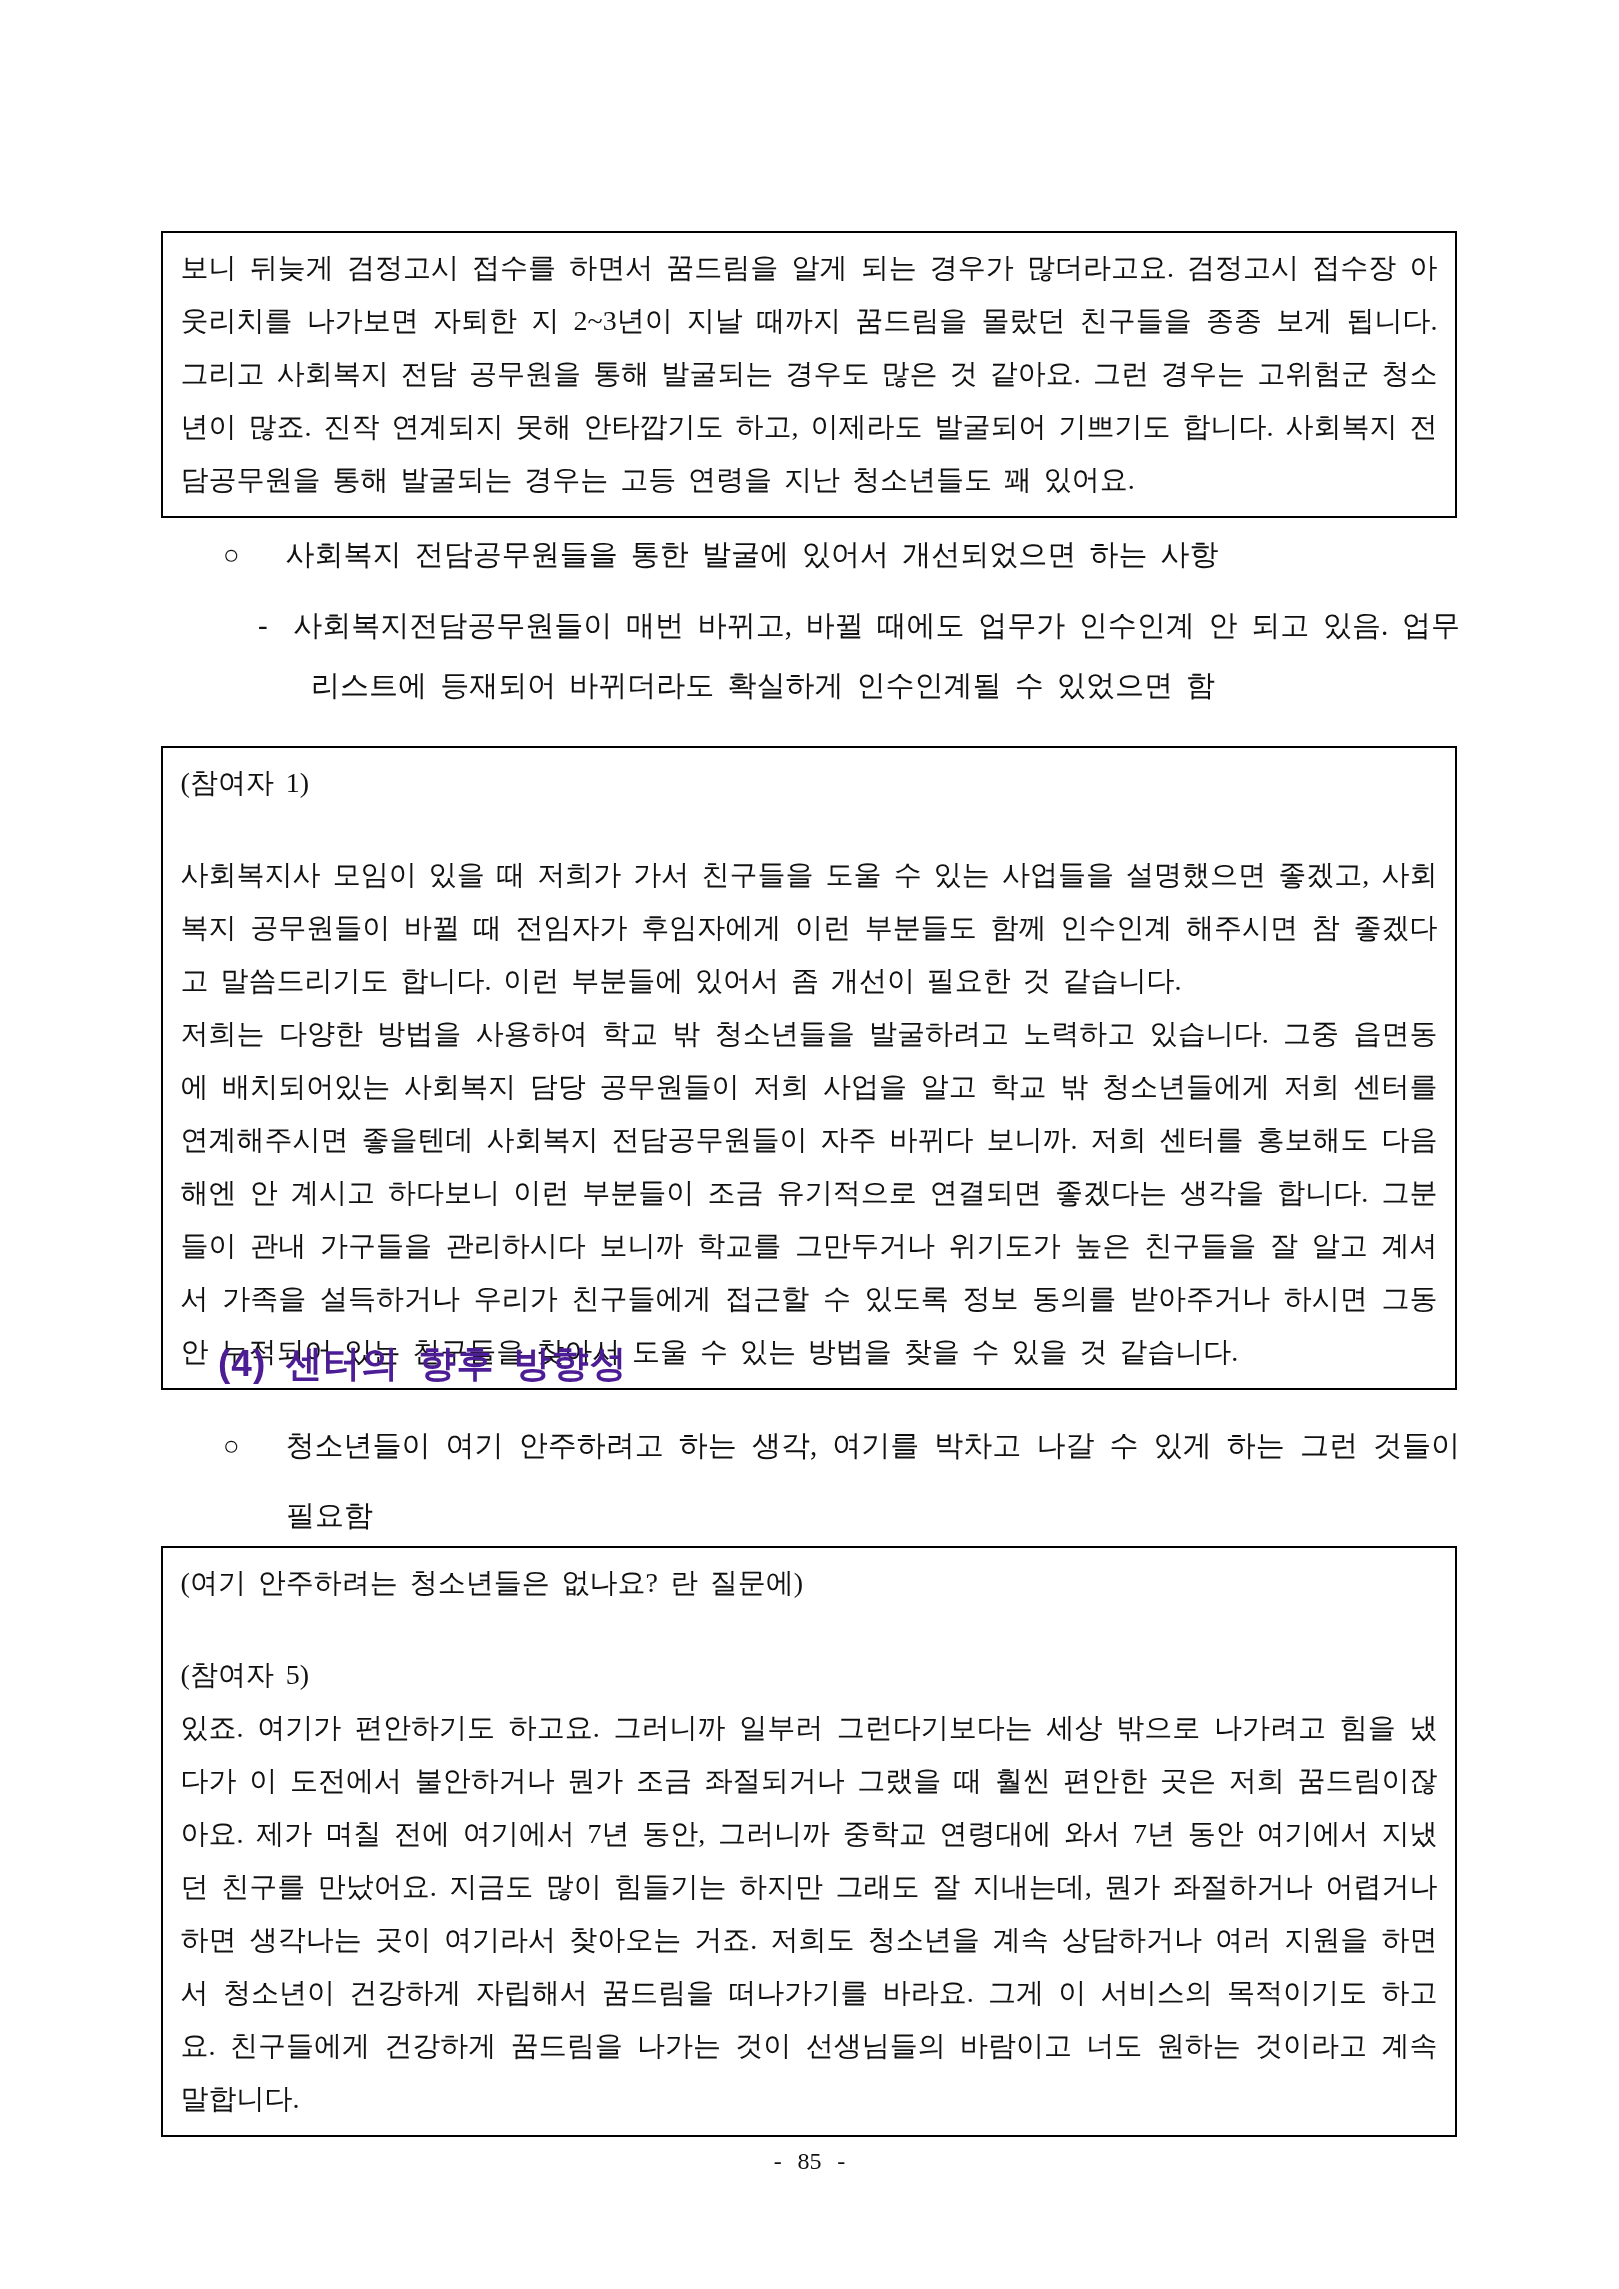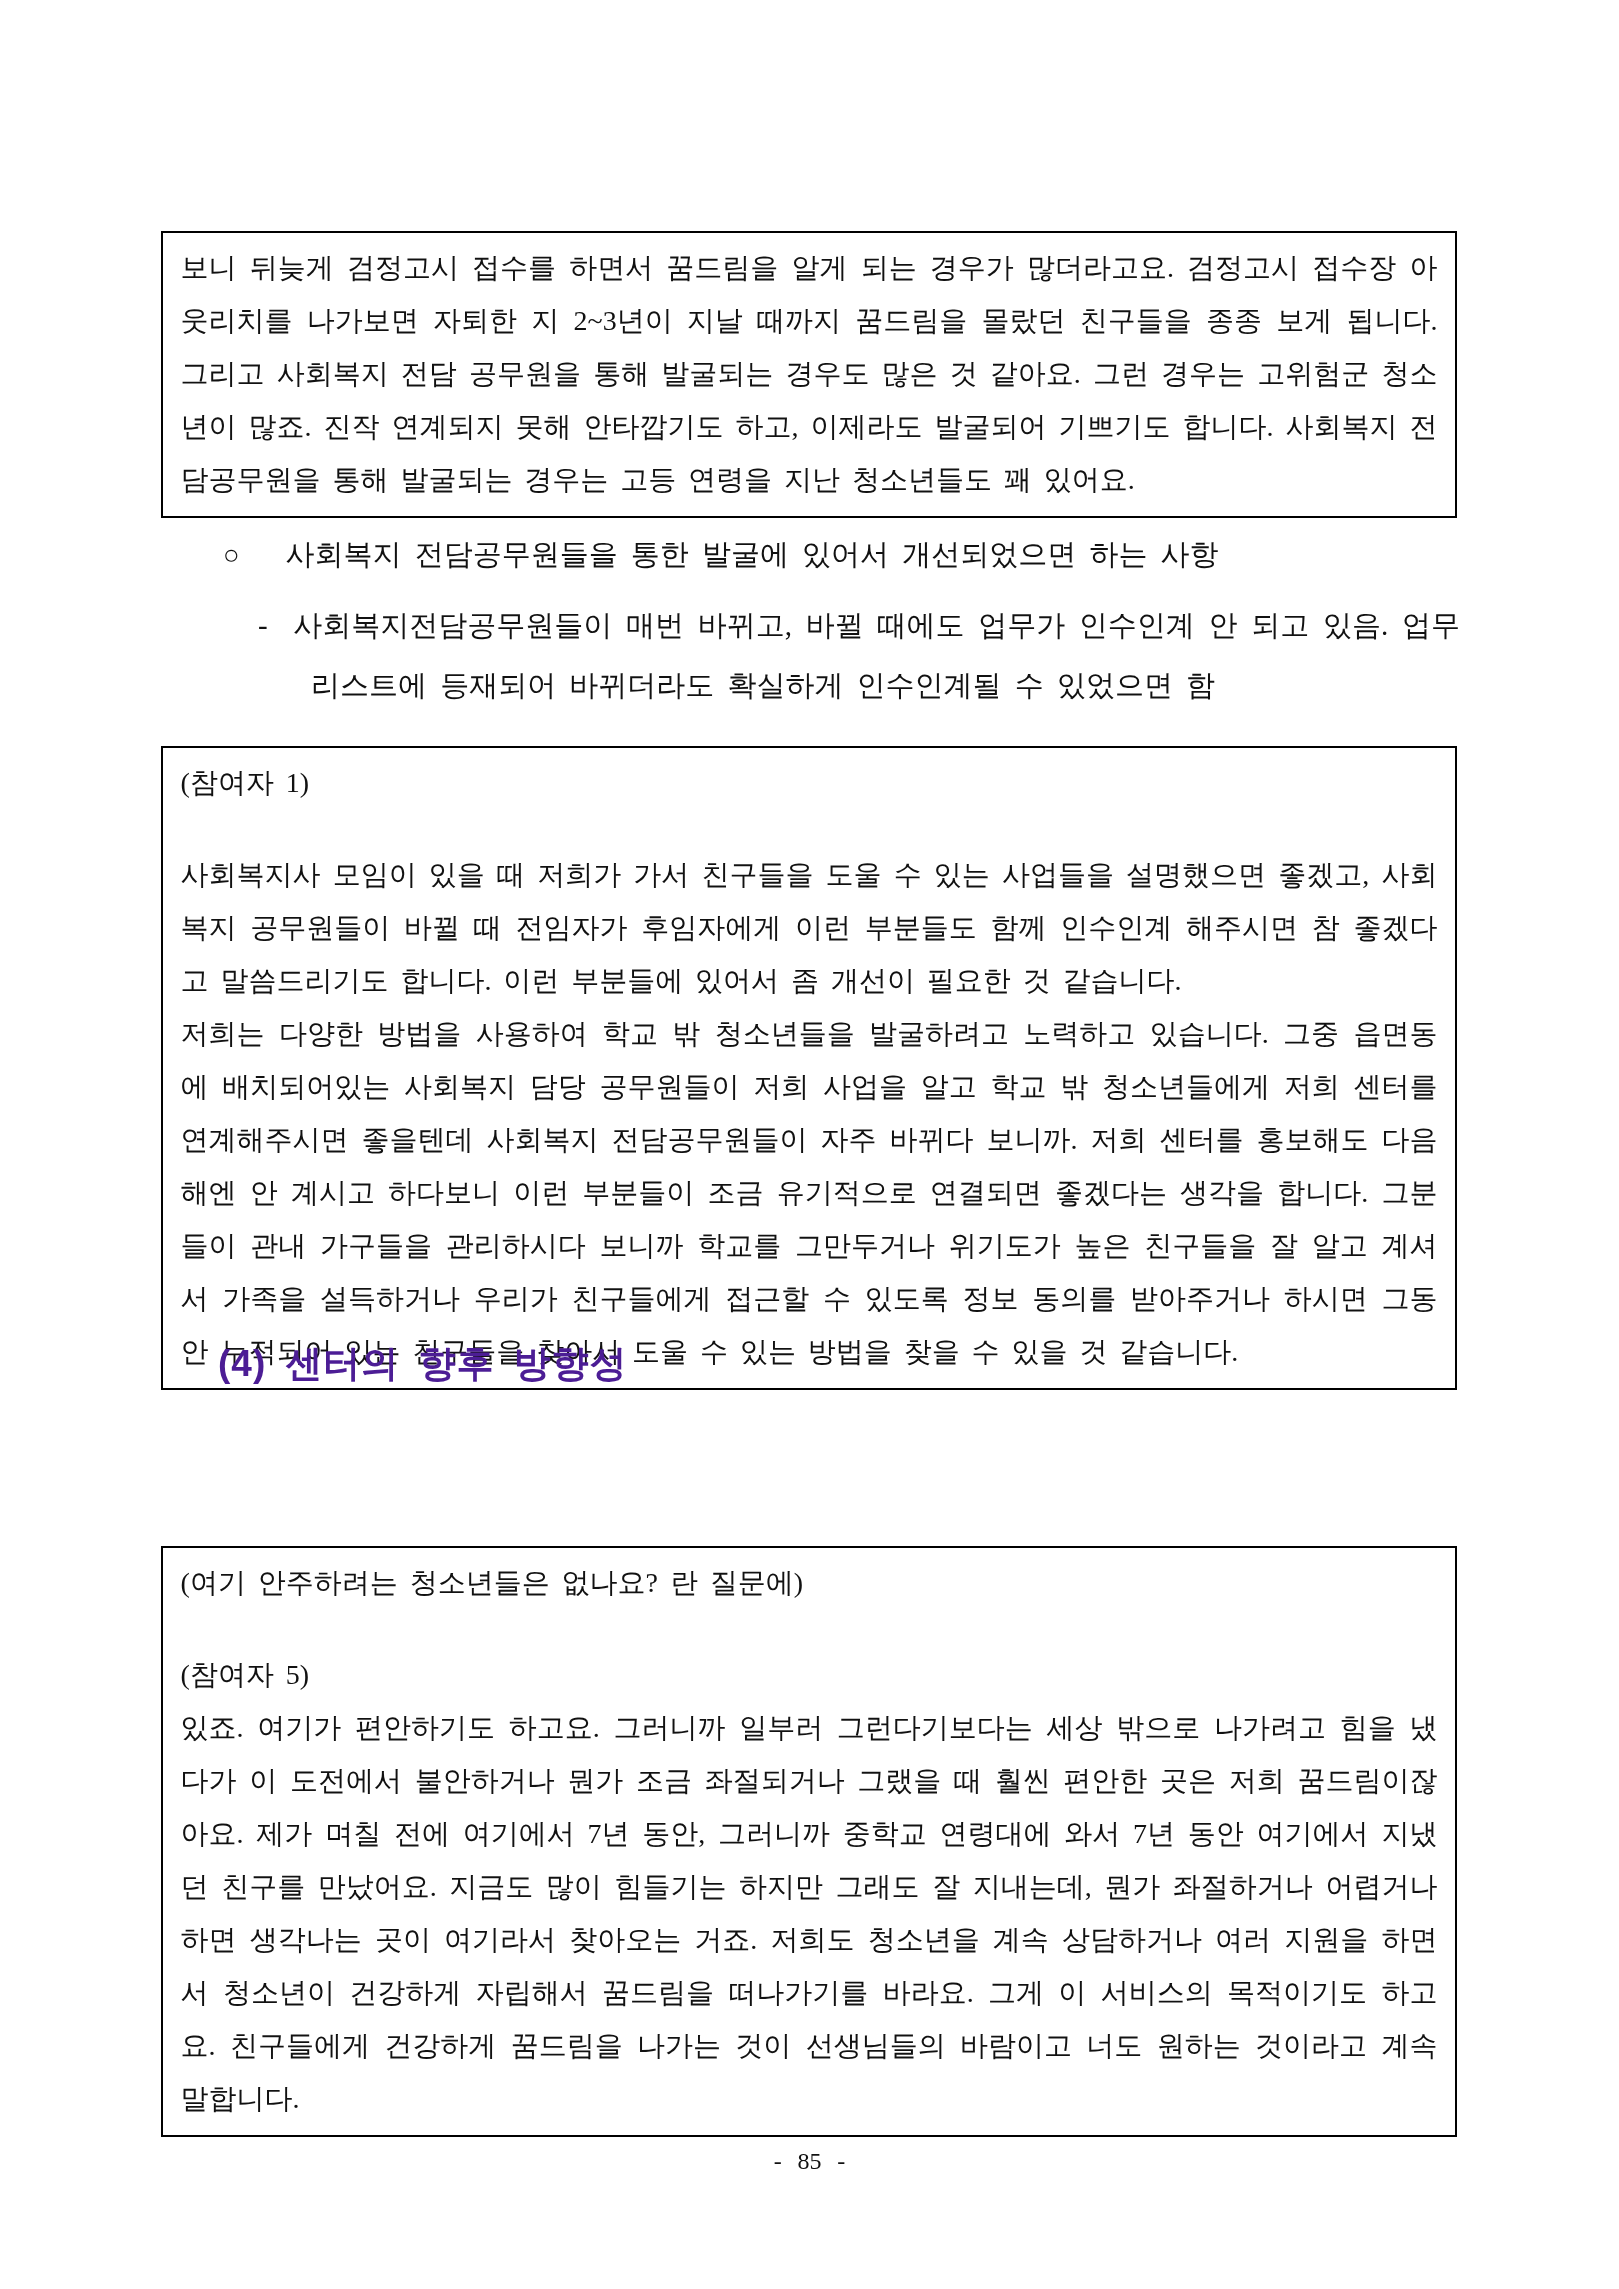--- a/index.html
+++ b/index.html
@@ -111,20 +111,23 @@
 
   <div class="qbox" id="quote-box-2">
     <p>(참여자 1)</p>
     <div class="blank-line"></div>
     <p>사회복지사 모임이 있을 때 저희가 가서 친구들을 도울 수 있는 사업들을 설명했으면 좋겠고, 사회복지 공무원들이 바뀔 때 전임자가 후임자에게 이런 부분들도 함께 인수인계 해주시면 참 좋겠다고 말씀드리기도 합니다. 이런 부분들에 있어서 좀 개선이 필요한 것 같습니다.</p>
     <p>저희는 다양한 방법을 사용하여 학교 밖 청소년들을 발굴하려고 노력하고 있습니다. 그중 읍면동에 배치되어있는 사회복지 담당 공무원들이 저희 사업을 알고 학교 밖 청소년들에게 저희 센터를 연계해주시면 좋을텐데 사회복지 전담공무원들이 자주 바뀌다 보니까. 저희 센터를 홍보해도 다음해엔 안 계시고 하다보니 이런 부분들이 조금 유기적으로 연결되면 좋겠다는 생각을 합니다. 그분들이 관내 가구들을 관리하시다 보니까 학교를 그만두거나 위기도가 높은 친구들을 잘 알고 계셔서 가족을 설득하거나 우리가 친구들에게 접근할 수 있도록 정보 동의를 받아주거나 하시면 그동안 누적되어 있는 친구들을 찾아서 도울 수 있는 방법을 찾을 수 있을 것 같습니다.</p>
   </div>
 
   <h2 class="section-heading">(4) 센터의 향후 방향성</h2>
 
+  <div class="bullet-section" id="discussion-point-2">
+    <p class="bullet"><span class="marker">○</span><span>청소년들이 여기 안주하려고 하는 생각, 여기를 박차고 나갈 수 있게 하는 그런 것들이 필요함</span></p>
+  </div>
 
   <div class="qbox" id="quote-box-3">
     <p>(여기 안주하려는 청소년들은 없나요? 란 질문에)</p>
     <div class="blank-line"></div>
     <p>(참여자 5)</p>
     <p>있죠. 여기가 편안하기도 하고요. 그러니까 일부러 그런다기보다는 세상 밖으로 나가려고 힘을 냈다가 이 도전에서 불안하거나 뭔가 조금 좌절되거나 그랬을 때 훨씬 편안한 곳은 저희 꿈드림이잖아요. 제가 며칠 전에 여기에서 7년 동안, 그러니까 중학교 연령대에 와서 7년 동안 여기에서 지냈던 친구를 만났어요. 지금도 많이 힘들기는 하지만 그래도 잘 지내는데, 뭔가 좌절하거나 어렵거나 하면 생각나는 곳이 여기라서 찾아오는 거죠. 저희도 청소년을 계속 상담하거나 여러 지원을 하면서 청소년이 건강하게 자립해서 꿈드림을 떠나가기를 바라요. 그게 이 서비스의 목적이기도 하고요. 친구들에게 건강하게 꿈드림을 나가는 것이 선생님들의 바람이고 너도 원하는 것이라고 계속 말합니다.</p>
   </div>
 
   <div class="page-number">- 85 -</div>
 

